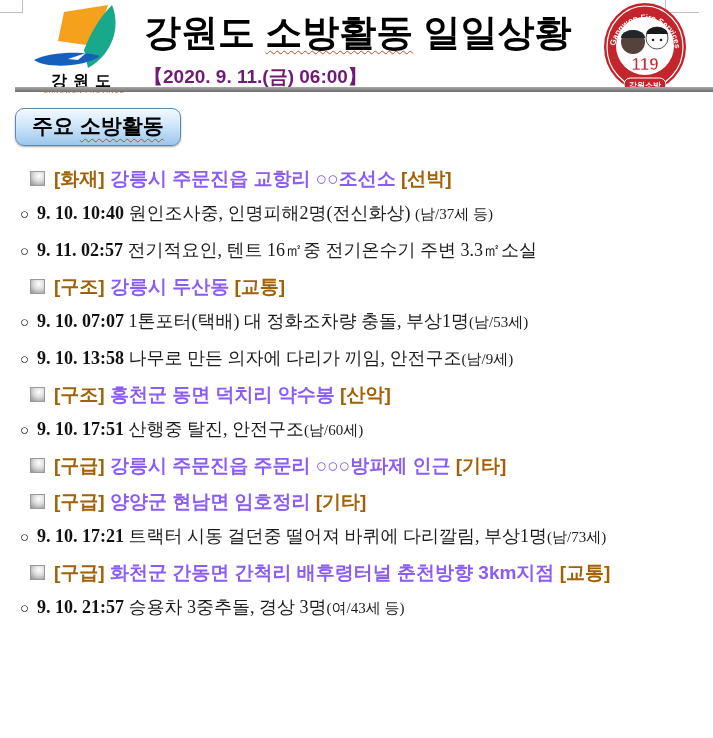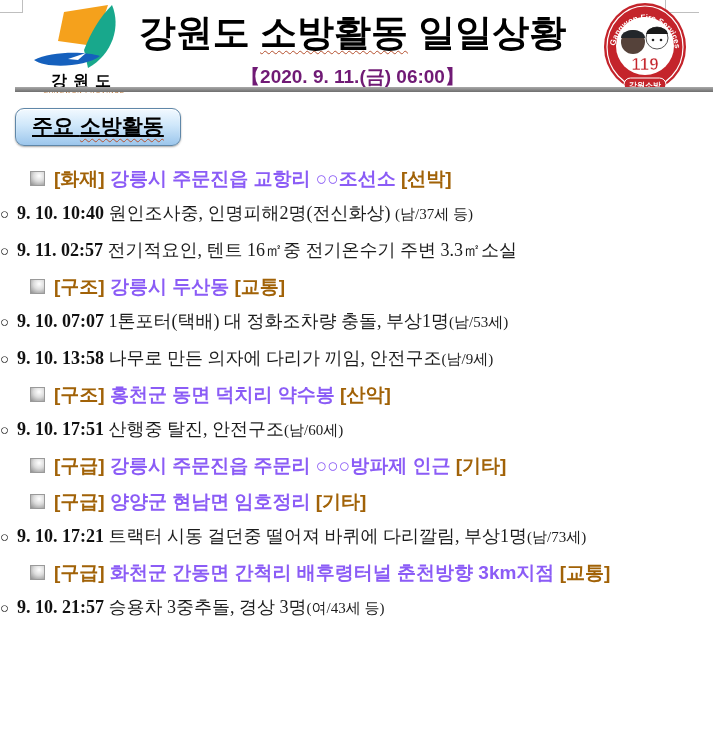--- a/index.html
+++ b/index.html
@@ -10,39 +10,39 @@
   
   .corner-tl{position:absolute;left:0;top:0;width:22px;height:12px;
     border-right:1px solid #bfbfbf;border-bottom:1px solid #bfbfbf;}
   .corner-tr{position:absolute;left:665px;top:0;right:14px;height:12px;
     border-left:1px solid #bfbfbf;border-bottom:1px solid #bfbfbf;}
   
   .header{position:relative;height:96px;}
   .logo{position:absolute;left:28px;top:4px;width:112px;text-align:center;}
   .logo-name{font-weight:bold;font-size:16px;letter-spacing:6px;color:#000;line-height:14px;}
   .logo-caption{font-size:6px;color:#b06a2a;letter-spacing:1px;line-height:7px;}
-  .title-block{position:absolute;left:125px;width:455px;top:8px;text-align:center;}
+  .title-block{position:absolute;left:144px;width:455px;top:8px;text-align:left;}
   .page-title{font-size:37px;font-weight:900;letter-spacing:0px;color:#000;white-space:nowrap;}
   .title-wavy{text-decoration:underline;text-decoration-style:wavy;
     text-decoration-color:#b4502e;text-underline-offset:5px;text-decoration-thickness:1px;}
   .page-datetime{font-size:19px;font-weight:bold;margin-top:6px;color:#701a75;}
   .emblem{position:absolute;right:26px;top:2px;}
   .header-rule{position:absolute;left:15px;right:0;top:87px;height:5px;
     background:linear-gradient(#a9a9a9,#6e6e6e);}
   
   .badge{display:inline-block;margin:12px 0 0 15px;padding:3px 16px 5px 16px;
     border:1px solid #5f87a8;border-radius:9px;
     background:linear-gradient(to bottom,#f2f9ff 0%,#cfe7fa 45%,#9cc6ec 100%);
     box-shadow:0 1px 2px rgba(0,0,0,.35), inset 0 1px 1px #fff;
-    font-size:21px;font-weight:bold;color:#000;text-decoration:underline;}
+    font-size:21px;font-weight:bold;color:#000;}
   
   .incidents{margin-top:20px;}
   .incident{margin-bottom:10px;}
   .inc-header{padding-left:30px;font-size:19px;line-height:26px;margin-bottom:8px;white-space:nowrap;}
-  .inc-detail{font-size:18px;line-height:26px;
+  .inc-detail{padding-left:20px;font-size:18px;line-height:26px;
     font-family:"Liberation Serif",serif;white-space:nowrap;}
   .bullet-square{display:inline-block;width:13px;height:13px;margin-right:9px;
     background:radial-gradient(circle at 62% 30%,#ffffff 0%,#dcdcdc 45%,#8f8f8f 100%);
     border:1px solid #9a9a9a;vertical-align:-1px;}
   .bullet-circle{font-family:"Liberation Serif",serif;font-size:15px;margin-right:8px;color:#222;}
   .seg-type,.seg-cat{color:#a16207;font-weight:bold;}
   .seg-loc{color:#8b5cf6;font-weight:bold;}
   .seg-time{font-weight:bold;}
   .seg-plain{color:#1c1c1c;}
   .seg-small{color:#1c1c1c;font-size:15px;}

